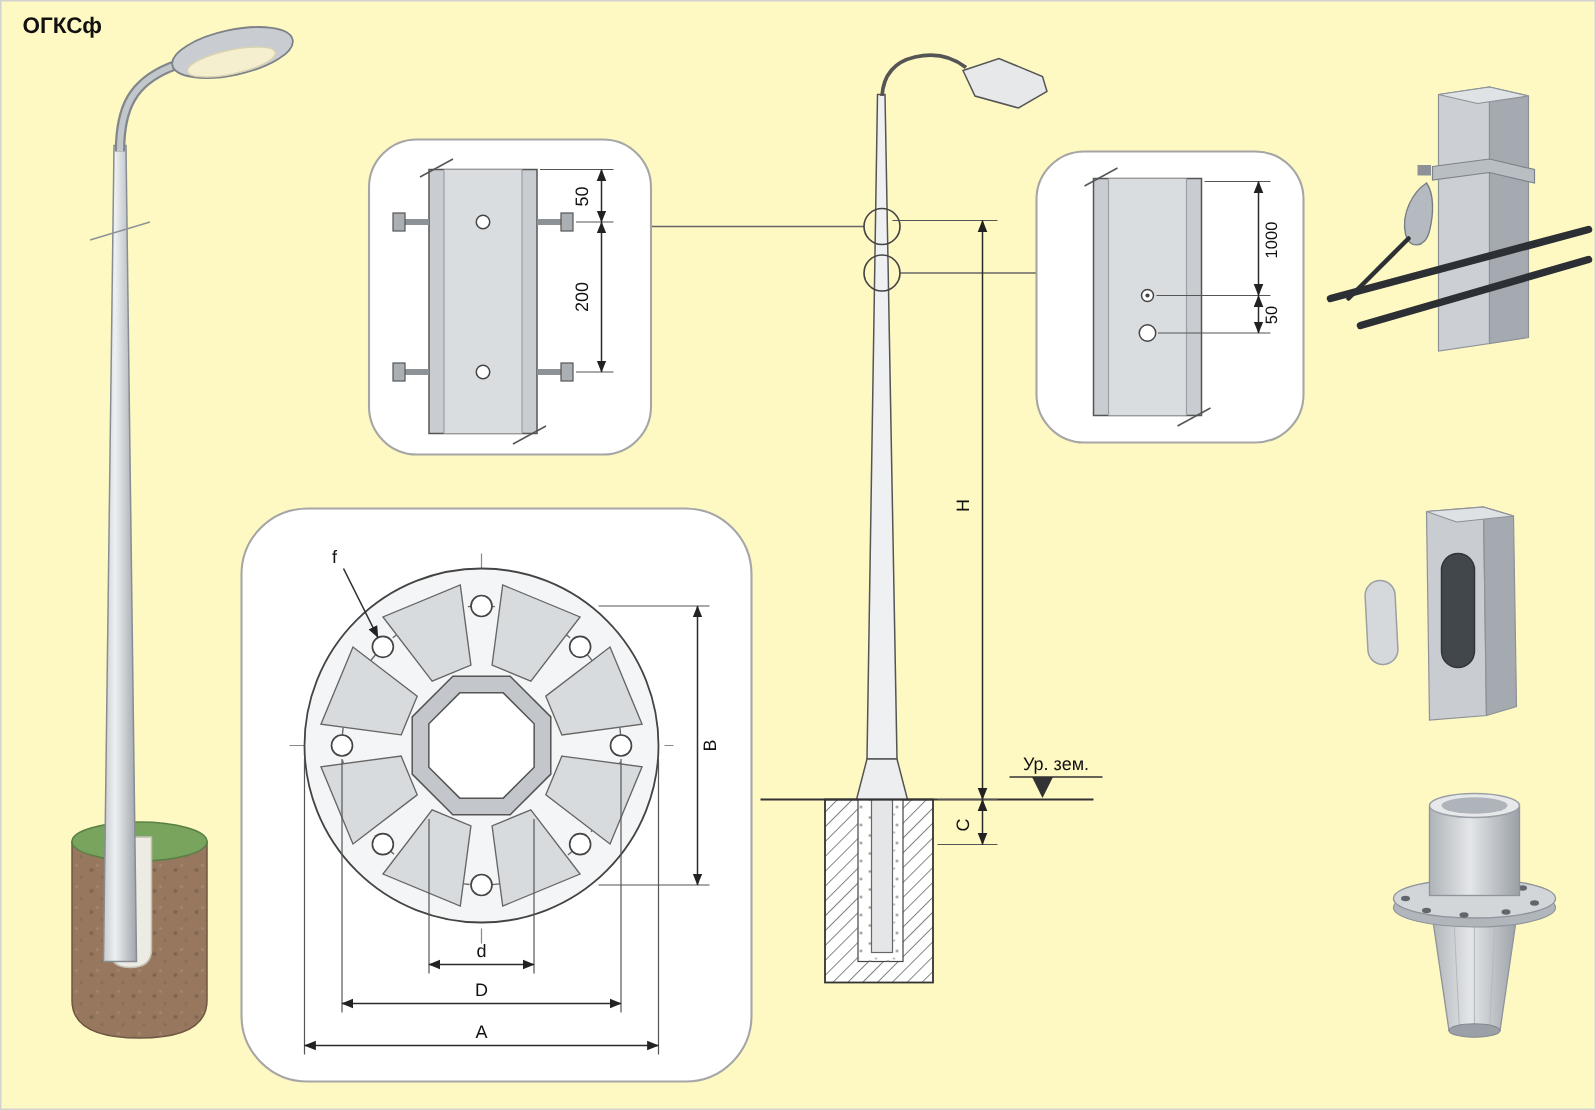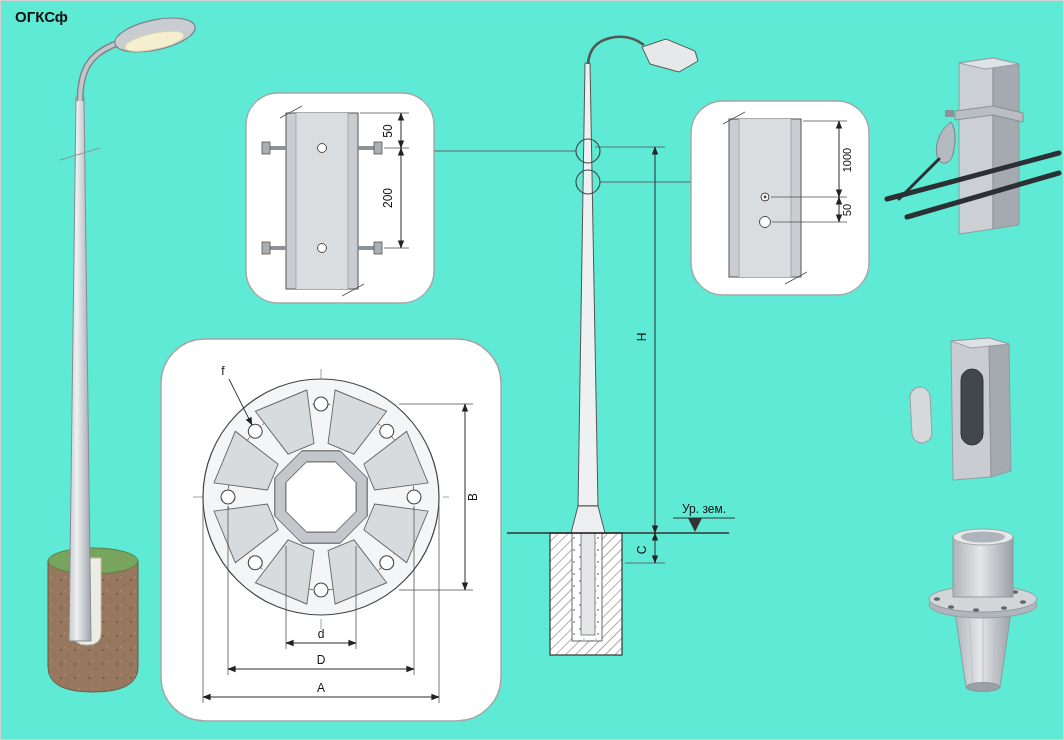--- a/index.html
+++ b/index.html
@@ -1,17 +1,17 @@
 <!DOCTYPE html>
 <html><head>
 <meta charset="utf-8">
 <style>
   html,body{margin:0;padding:0;background:#ffffff;}
   .canvas{
-    position:relative;width:1064px;height:740px;background:#5eead4;
+    position:relative;width:1064px;height:740px;background:#fef9c3;
     border:1px solid #d2d2d2;box-sizing:border-box;overflow:hidden;
     font-family:"Liberation Sans",sans-serif;
   }
   svg{position:absolute;left:0;top:0;}
   svg text{font-family:"Liberation Sans",sans-serif;fill:#111;}
   .title-text{font-size:15px;font-weight:600;}
   .dim{font-size:12px;}
   .dim-sm{font-size:11px;}
   .callout{fill:#ffffff;stroke:#a6a6a6;stroke-width:1.4;}
   .dimline{stroke:#2b2b2b;stroke-width:1;}

